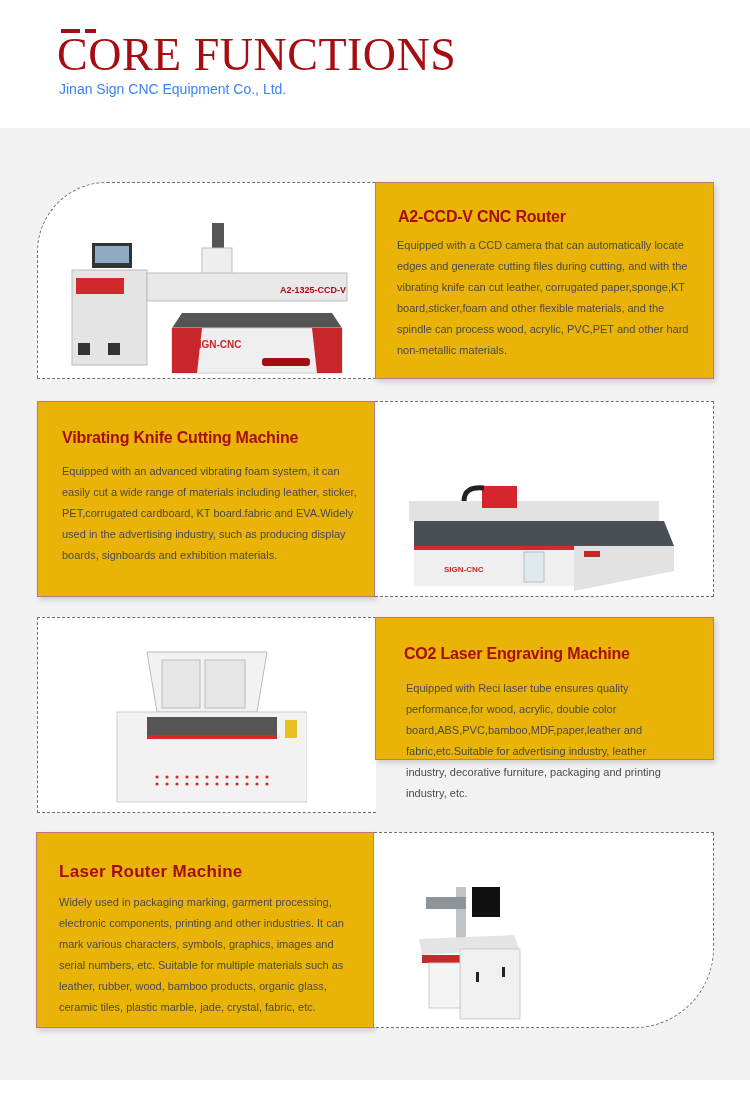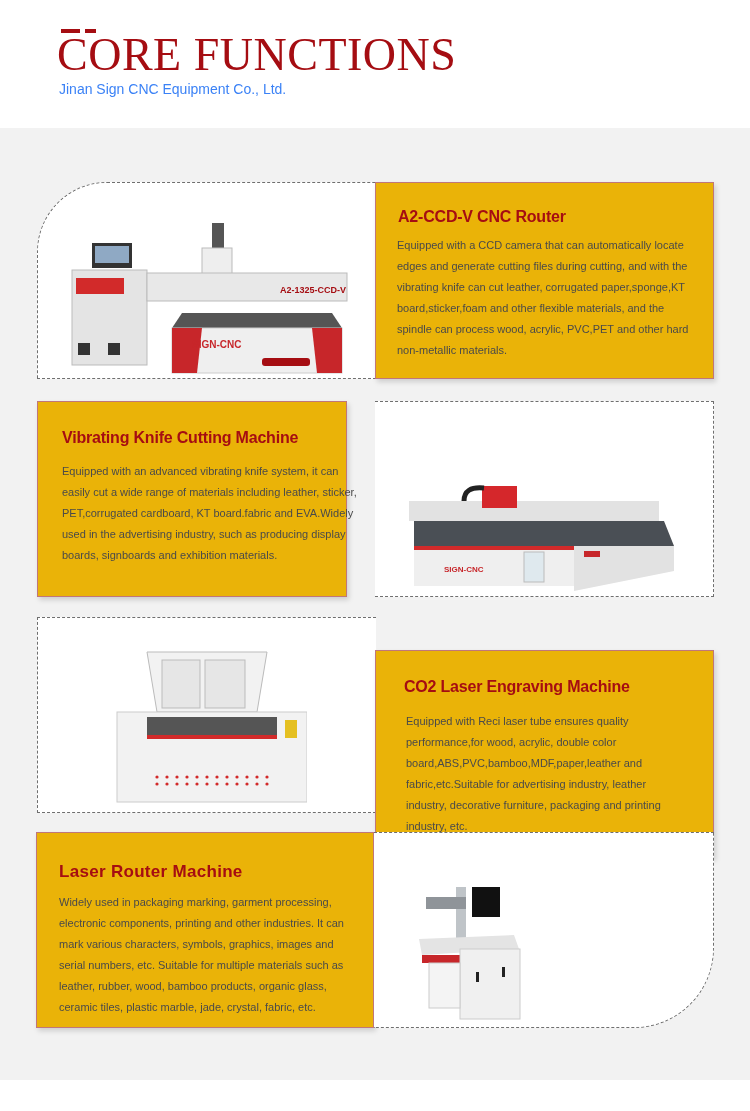--- a/index.html
+++ b/index.html
@@ -54,23 +54,23 @@
     <polygon points="250,110 280,110 280,155 255,155" fill="#c7262a"></polygon>
     <text x="130" y="130" font-family="Liberation Sans, sans-serif" font-weight="bold" font-size="10" fill="#c7262a">SIGN-CNC</text>
     <rect x="200" y="140" width="48" height="8" rx="3" fill="#a50d12"></rect>
   </svg>
 </div>
 <div class="textbox" style="left:375px; top:182px; width:339px; height:197px;">
   <div class="card-title" style="left:22px; top:25px;">A2-CCD-V CNC Router</div>
   <div class="card-body" style="left:21px; top:52px; width:300px;">Equipped with a CCD camera that can automatically locate edges and generate cutting files during cutting, and with the vibrating knife can cut leather, corrugated paper,sponge,KT board,sticker,foam and other flexible materials, and the spindle can process wood, acrylic, PVC,PET and other hard non-metallic materials.</div>
 </div>
 
-<div class="textbox" style="left:37px; top:401px; width:310px; height:196px;">
+<div class="textbox" style="left:37px; top:401px; width:338px; height:196px;">
   <div class="card-title" style="left:24px; top:27px;">Vibrating Knife Cutting Machine</div>
-  <div class="card-body" style="left:24px; top:59px; width:298px;">Equipped with an advanced vibrating knife system, it can easily cut a wide range of materials including leather, sticker, PET,corrugated cardboard, KT board.fabric and EVA.Widely used in the advertising industry, such as producing display boards, signboards and exhibition materials.</div>
+  <div class="card-body" style="left:24px; top:59px; width:298px;">Equipped with an advanced vibrating foam system, it can easily cut a wide range of materials including leather, sticker, PET,corrugated cardboard, KT board.fabric and EVA.Widely used in the advertising industry, such as producing display boards, signboards and exhibition materials.</div>
 </div>
 <div class="dashed" style="left:375px; top:401px; width:339px; height:196px; border-left:none;">
   <svg class="machine" width="280" height="150" viewBox="0 0 280 150">
     <rect x="5" y="55" width="250" height="20" fill="#e2e2e2"></rect>
     <rect x="78" y="40" width="35" height="22" fill="#d5272b"></rect>
     <path d="M60 55 Q60 40 80 42" stroke="#222" stroke-width="5" fill="none"></path>
     <polygon points="10,75 260,75 270,100 10,100" fill="#4a4f55"></polygon>
     <rect x="10" y="100" width="160" height="4" fill="#d22a2a"></rect>
     <rect x="10" y="104" width="160" height="36" fill="#efefef"></rect>
     <polygon points="170,100 270,100 270,125 170,145" fill="#e2e2e2"></polygon>
@@ -110,21 +110,21 @@
         <circle cx="100" cy="142" r="1.6"></circle>
         <circle cx="110" cy="142" r="1.6"></circle>
         <circle cx="120" cy="142" r="1.6"></circle>
         <circle cx="130" cy="142" r="1.6"></circle>
         <circle cx="140" cy="142" r="1.6"></circle>
         <circle cx="150" cy="142" r="1.6"></circle>
         <circle cx="160" cy="142" r="1.6"></circle>
     </g>
   </svg>
 </div>
-<div class="textbox" style="left:375px; top:650px; width:339px; height:208px;">
+<div class="textbox" style="left:375px; top:617px; width:339px; height:143px;">
   <div class="card-title" style="left:28px; top:27px;">CO2 Laser Engraving Machine</div>
   <div class="card-body" style="left:30px; top:60px; width:282px;">Equipped with Reci laser tube ensures quality performance,for wood,  acrylic,  double color board,ABS,PVC,bamboo,MDF,paper,leather and fabric,etc.Suitable for advertising industry, leather industry, decorative furniture, packaging and printing industry, etc.</div>
 </div>
 
 <div class="textbox" style="left:36px; top:832px; width:338px; height:196px;">
   <div class="card-title" style="left:22px; top:29px; font-size:17px; letter-spacing:0.3px;">Laser Router Machine</div>
   <div class="card-body" style="left:22px; top:59px; width:298px;">Widely used in packaging marking, garment processing, electronic components, printing and other industries. It can mark various characters, symbols, graphics, images and serial numbers,  etc. Suitable for multiple materials such as leather, rubber, wood, bamboo products, organic glass, ceramic tiles, plastic marble, jade, crystal, fabric, etc.</div>
 </div>
 <div class="dashed" style="left:374px; top:832px; width:340px; height:196px; border-left:none; border-bottom-right-radius:80px;">
   <svg class="machine" width="200" height="160" viewBox="0 0 200 160" style="margin-left:-60px;">

